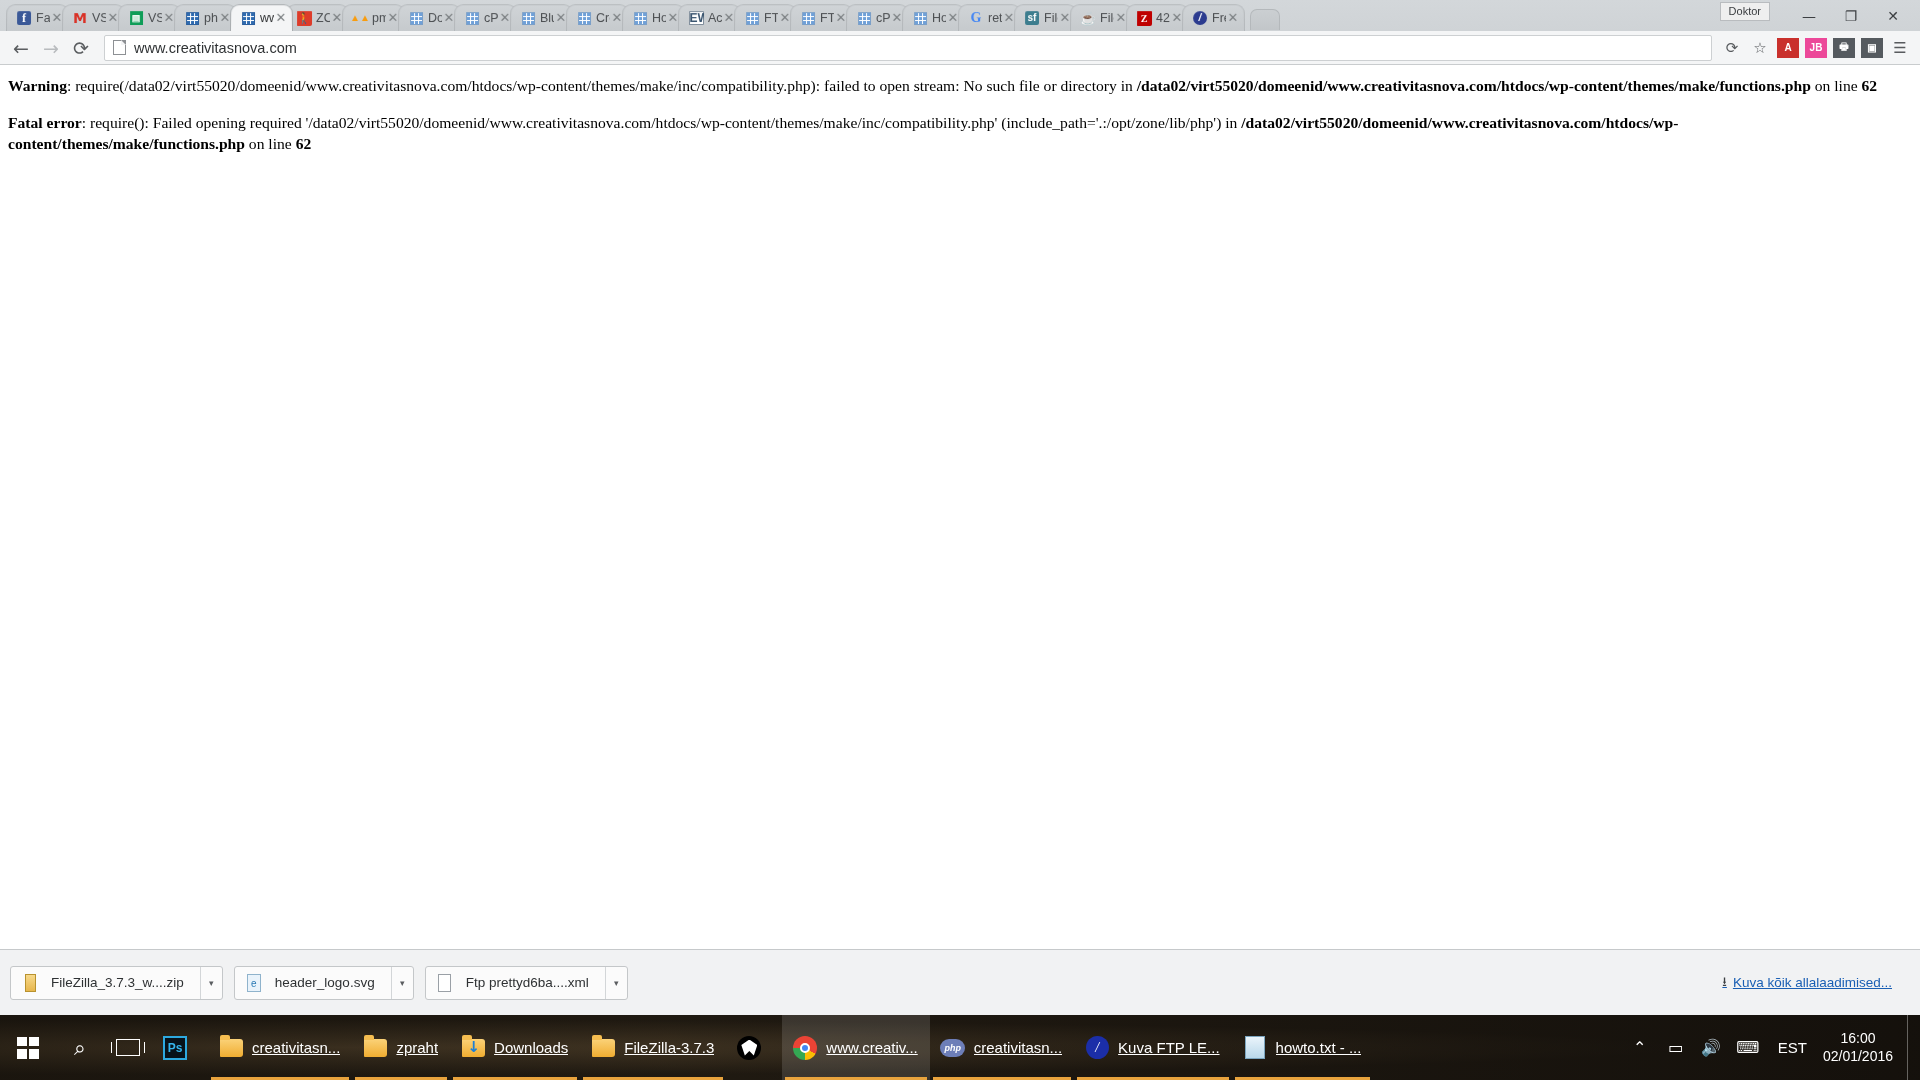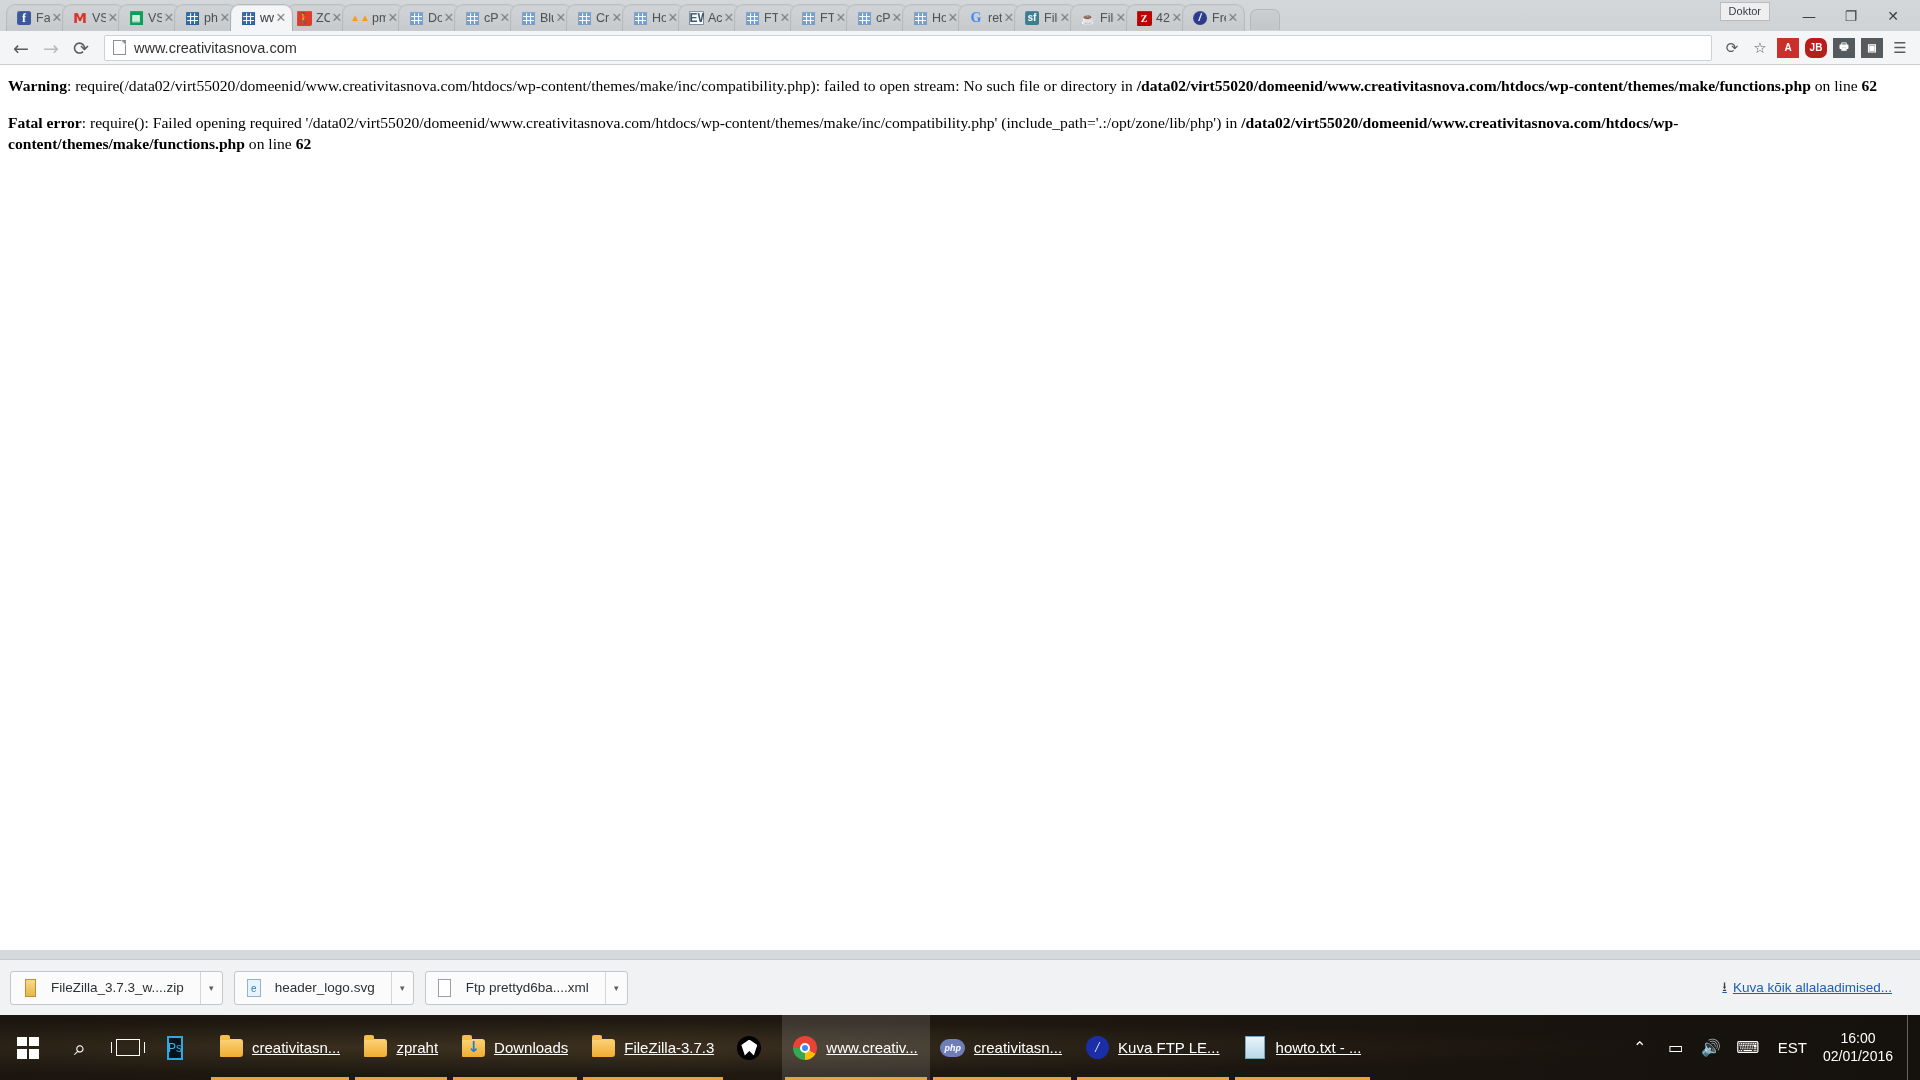--- a/index.html
+++ b/index.html
@@ -216,21 +216,21 @@
     color: #000;
     margin-bottom: 17px;
     word-break: break-word;
   }
   .php-error b { font-weight: bold; }
 
   
   #download-bar {
     position: absolute;
     left: 0; bottom: 0;
-    width: 1920px; height: 56px;
+    width: 1920px; height: 66px;
     background: #f1f2f3;
     border-top: 1px solid #c6c9cb;
     display: flex; align-items: center;
     padding: 0 10px;
   }
   .dl-item {
     height: 34px;
     background: #fbfbfb;
     border: 1px solid #c4c7c9;
     border-radius: 3px;
@@ -358,25 +358,25 @@
     background: #f5bd50;
     border-radius: 2px 2px 0 0;
   }
   .dl-arrow-badge {
     position: absolute; left: 6px; top: 1px;
     color: #1c7fd6; font-size: 15px; font-weight: bold;
     font-family: "DejaVu Sans", sans-serif;
     line-height: 1;
   }
   .ps-ico {
-    width: 16px; height: 24px;
+    width: 24px; height: 24px;
     border: 2px solid #2da9e0;
     background: #07121a;
     color: #36b5ec;
-    font-size: 12px; font-weight: normal;
+    font-size: 12px; font-weight: bold;
     display: flex; align-items: center; justify-content: center;
     font-family: "Liberation Sans", sans-serif;
   }
   .chrome-ico {
     width: 24px; height: 24px; border-radius: 50%;
     background: conic-gradient(#ea4335 0 33%, #fbbc05 33% 50%, #34a853 50% 75%, #ea4335 75% 100%);
     position: relative;
   }
   .chrome-ico::after {
     content: ""; position: absolute; left: 7px; top: 7px;
@@ -738,21 +738,21 @@
 
     <div id="omnibox">
       <span class="page-icon"></span>
       <span class="url-text">www.creativitasnova.com</span>
     </div>
 
     <div class="tool-icon">⟳</div>
     <div class="tool-icon">☆</div>
     <div id="ext-holder" style="display:flex;align-items:center;">
         <div class="ext-icon" style="background: rgb(201, 48, 44);">A</div>
-        <div class="ext-icon" style="background: #b91c1c; border-radius: 7px;">JB</div>
+        <div class="ext-icon" style="background: #ec4899;">JB</div>
         <div class="ext-icon" style="background: rgb(85, 90, 95);">🖶</div>
         <div class="ext-icon" style="background: rgb(85, 90, 95);">▣</div>
       </div>
     <div class="tool-icon">☰</div>
   </div>
 
   <div id="page-content">
     <div id="error-holder">
         <div class="php-error"><b>Warning</b><span>: require(/data02/virt55020/domeenid/www.creativitasnova.com/htdocs/wp-content/themes/make/inc/compatibility.php): failed to open stream: No such file or directory in </span><b>/data02/virt55020/domeenid/www.creativitasnova.com/htdocs/wp-content/themes/make/functions.php</b><span> on line </span><b>62</b></div>
         <div class="php-error"><b>Fatal error</b><span>: require(): Failed opening required '/data02/virt55020/domeenid/www.creativitasnova.com/htdocs/wp-content/themes/make/inc/compatibility.php' (include_path='.:/opt/zone/lib/php') in </span><b>/data02/virt55020/domeenid/www.creativitasnova.com/htdocs/wp-content/themes/make/functions.php</b><span> on line </span><b>62</b></div>

